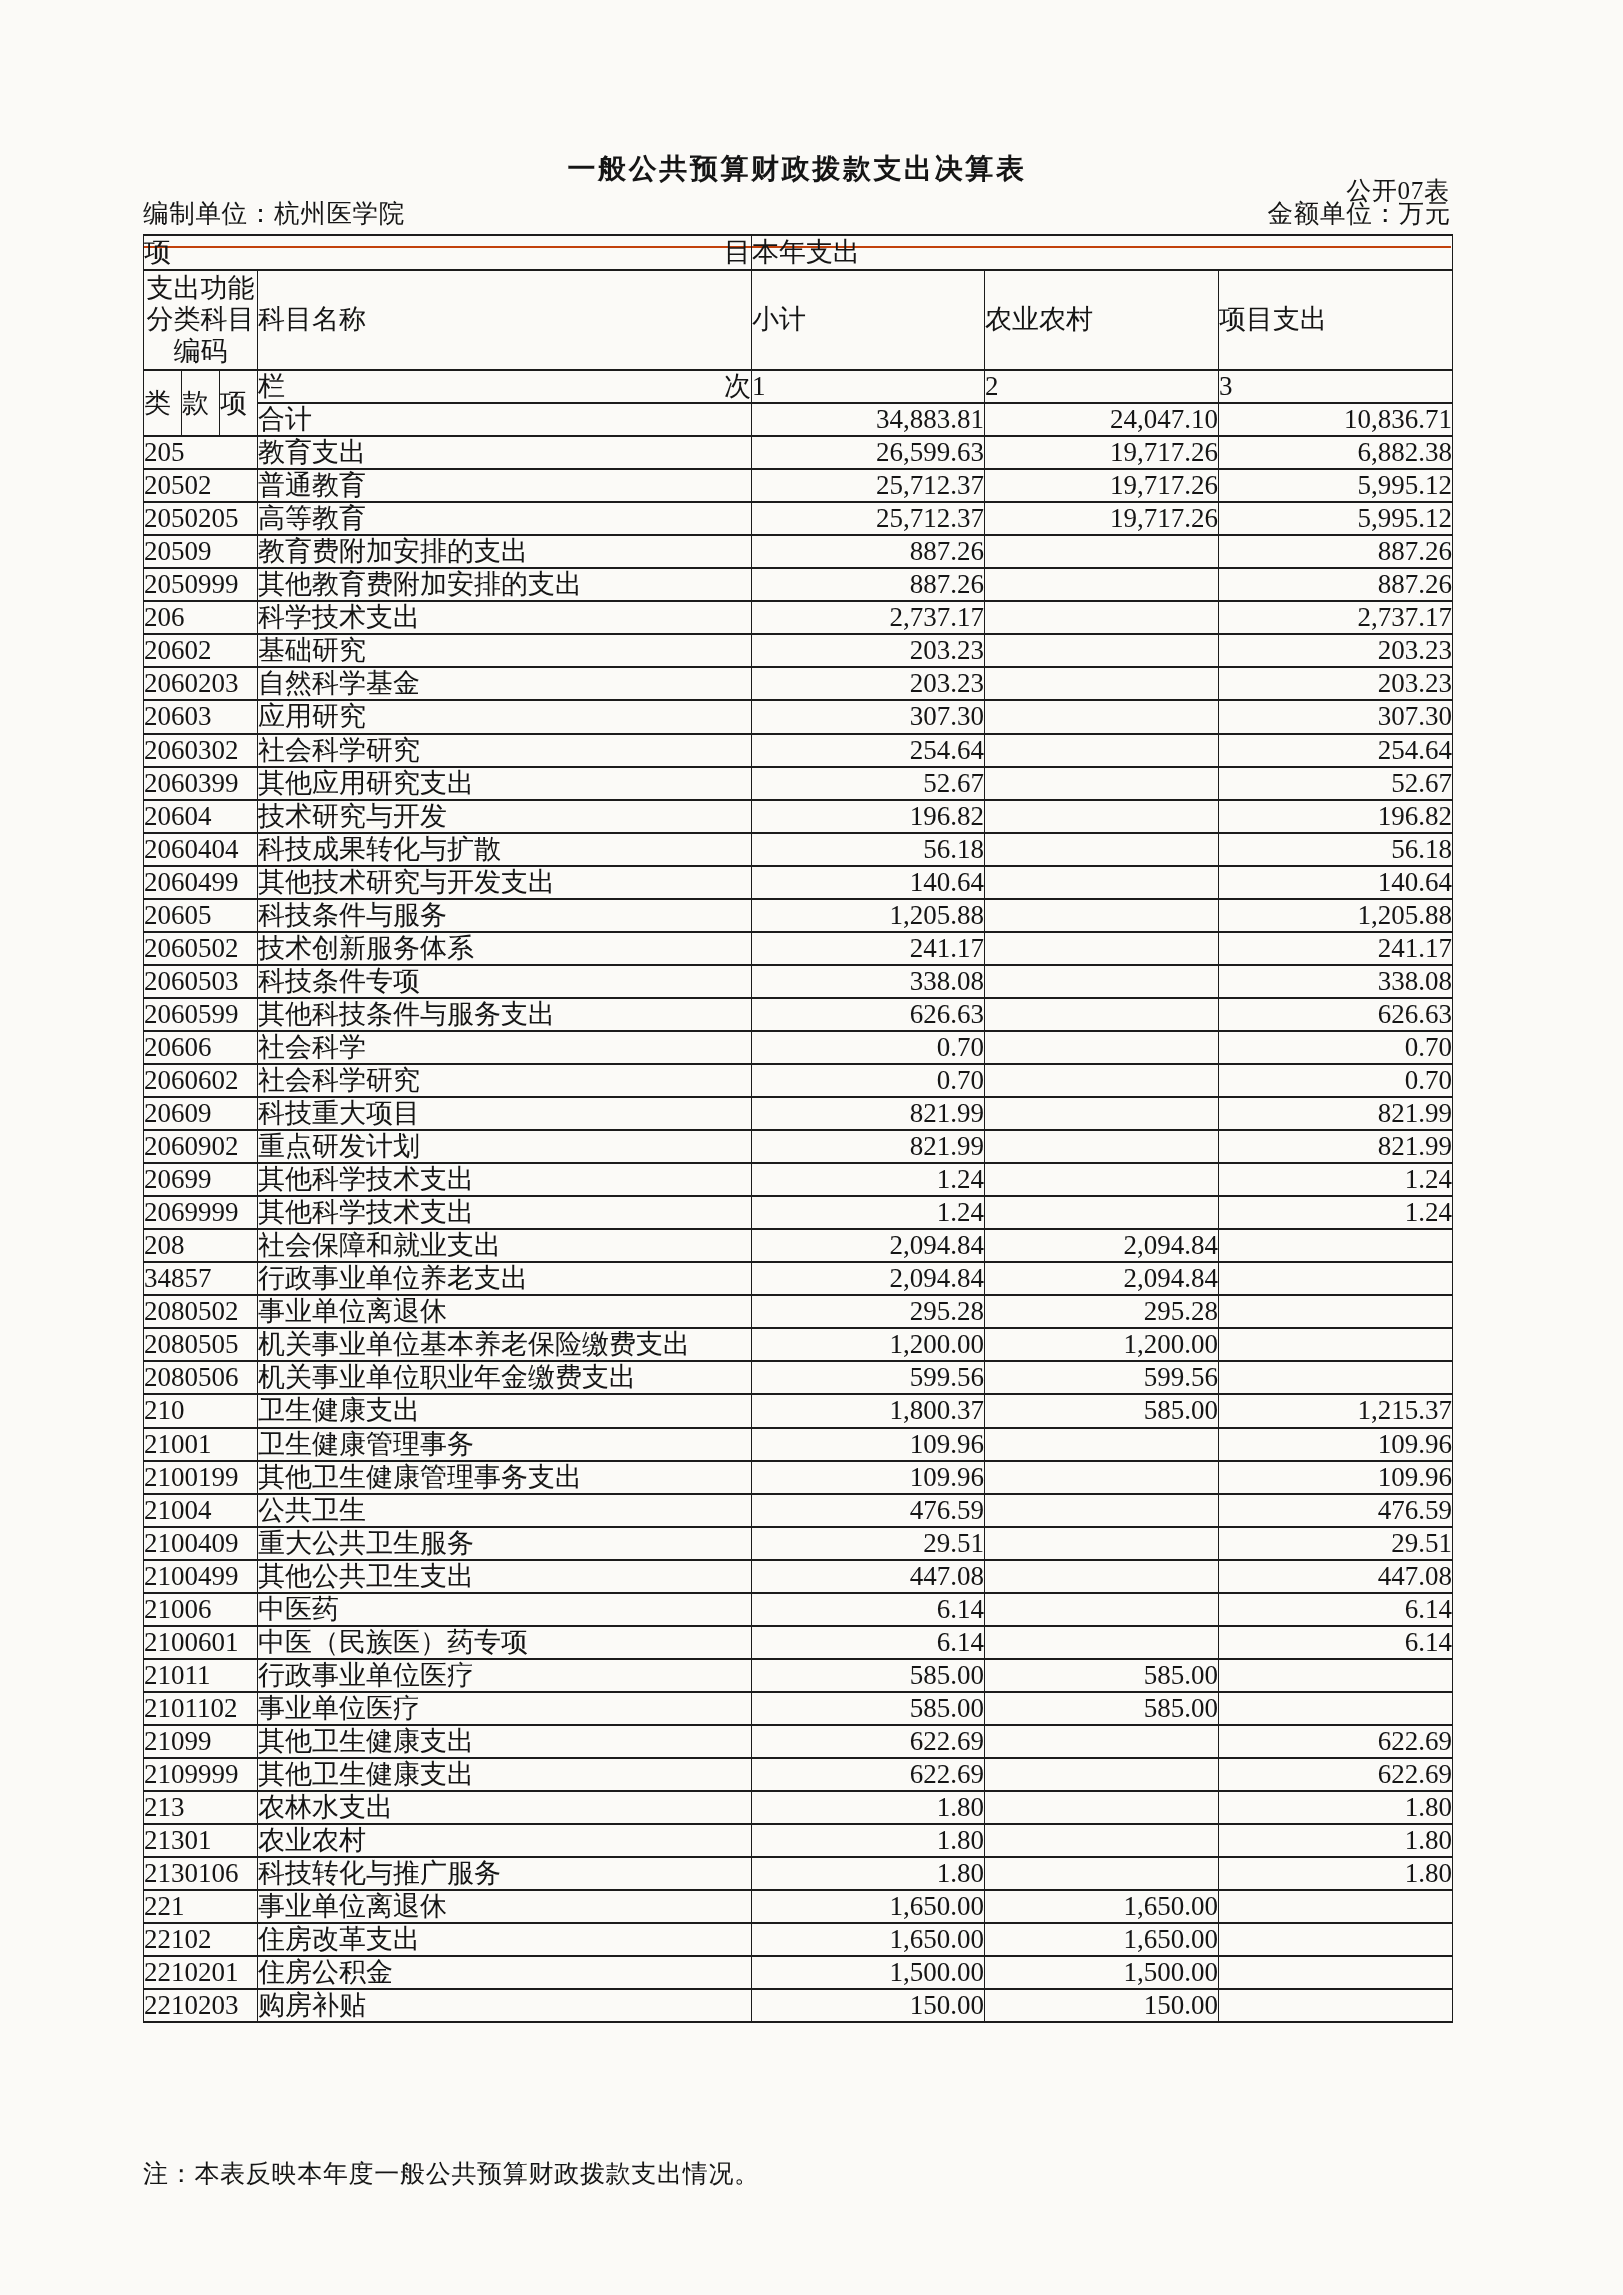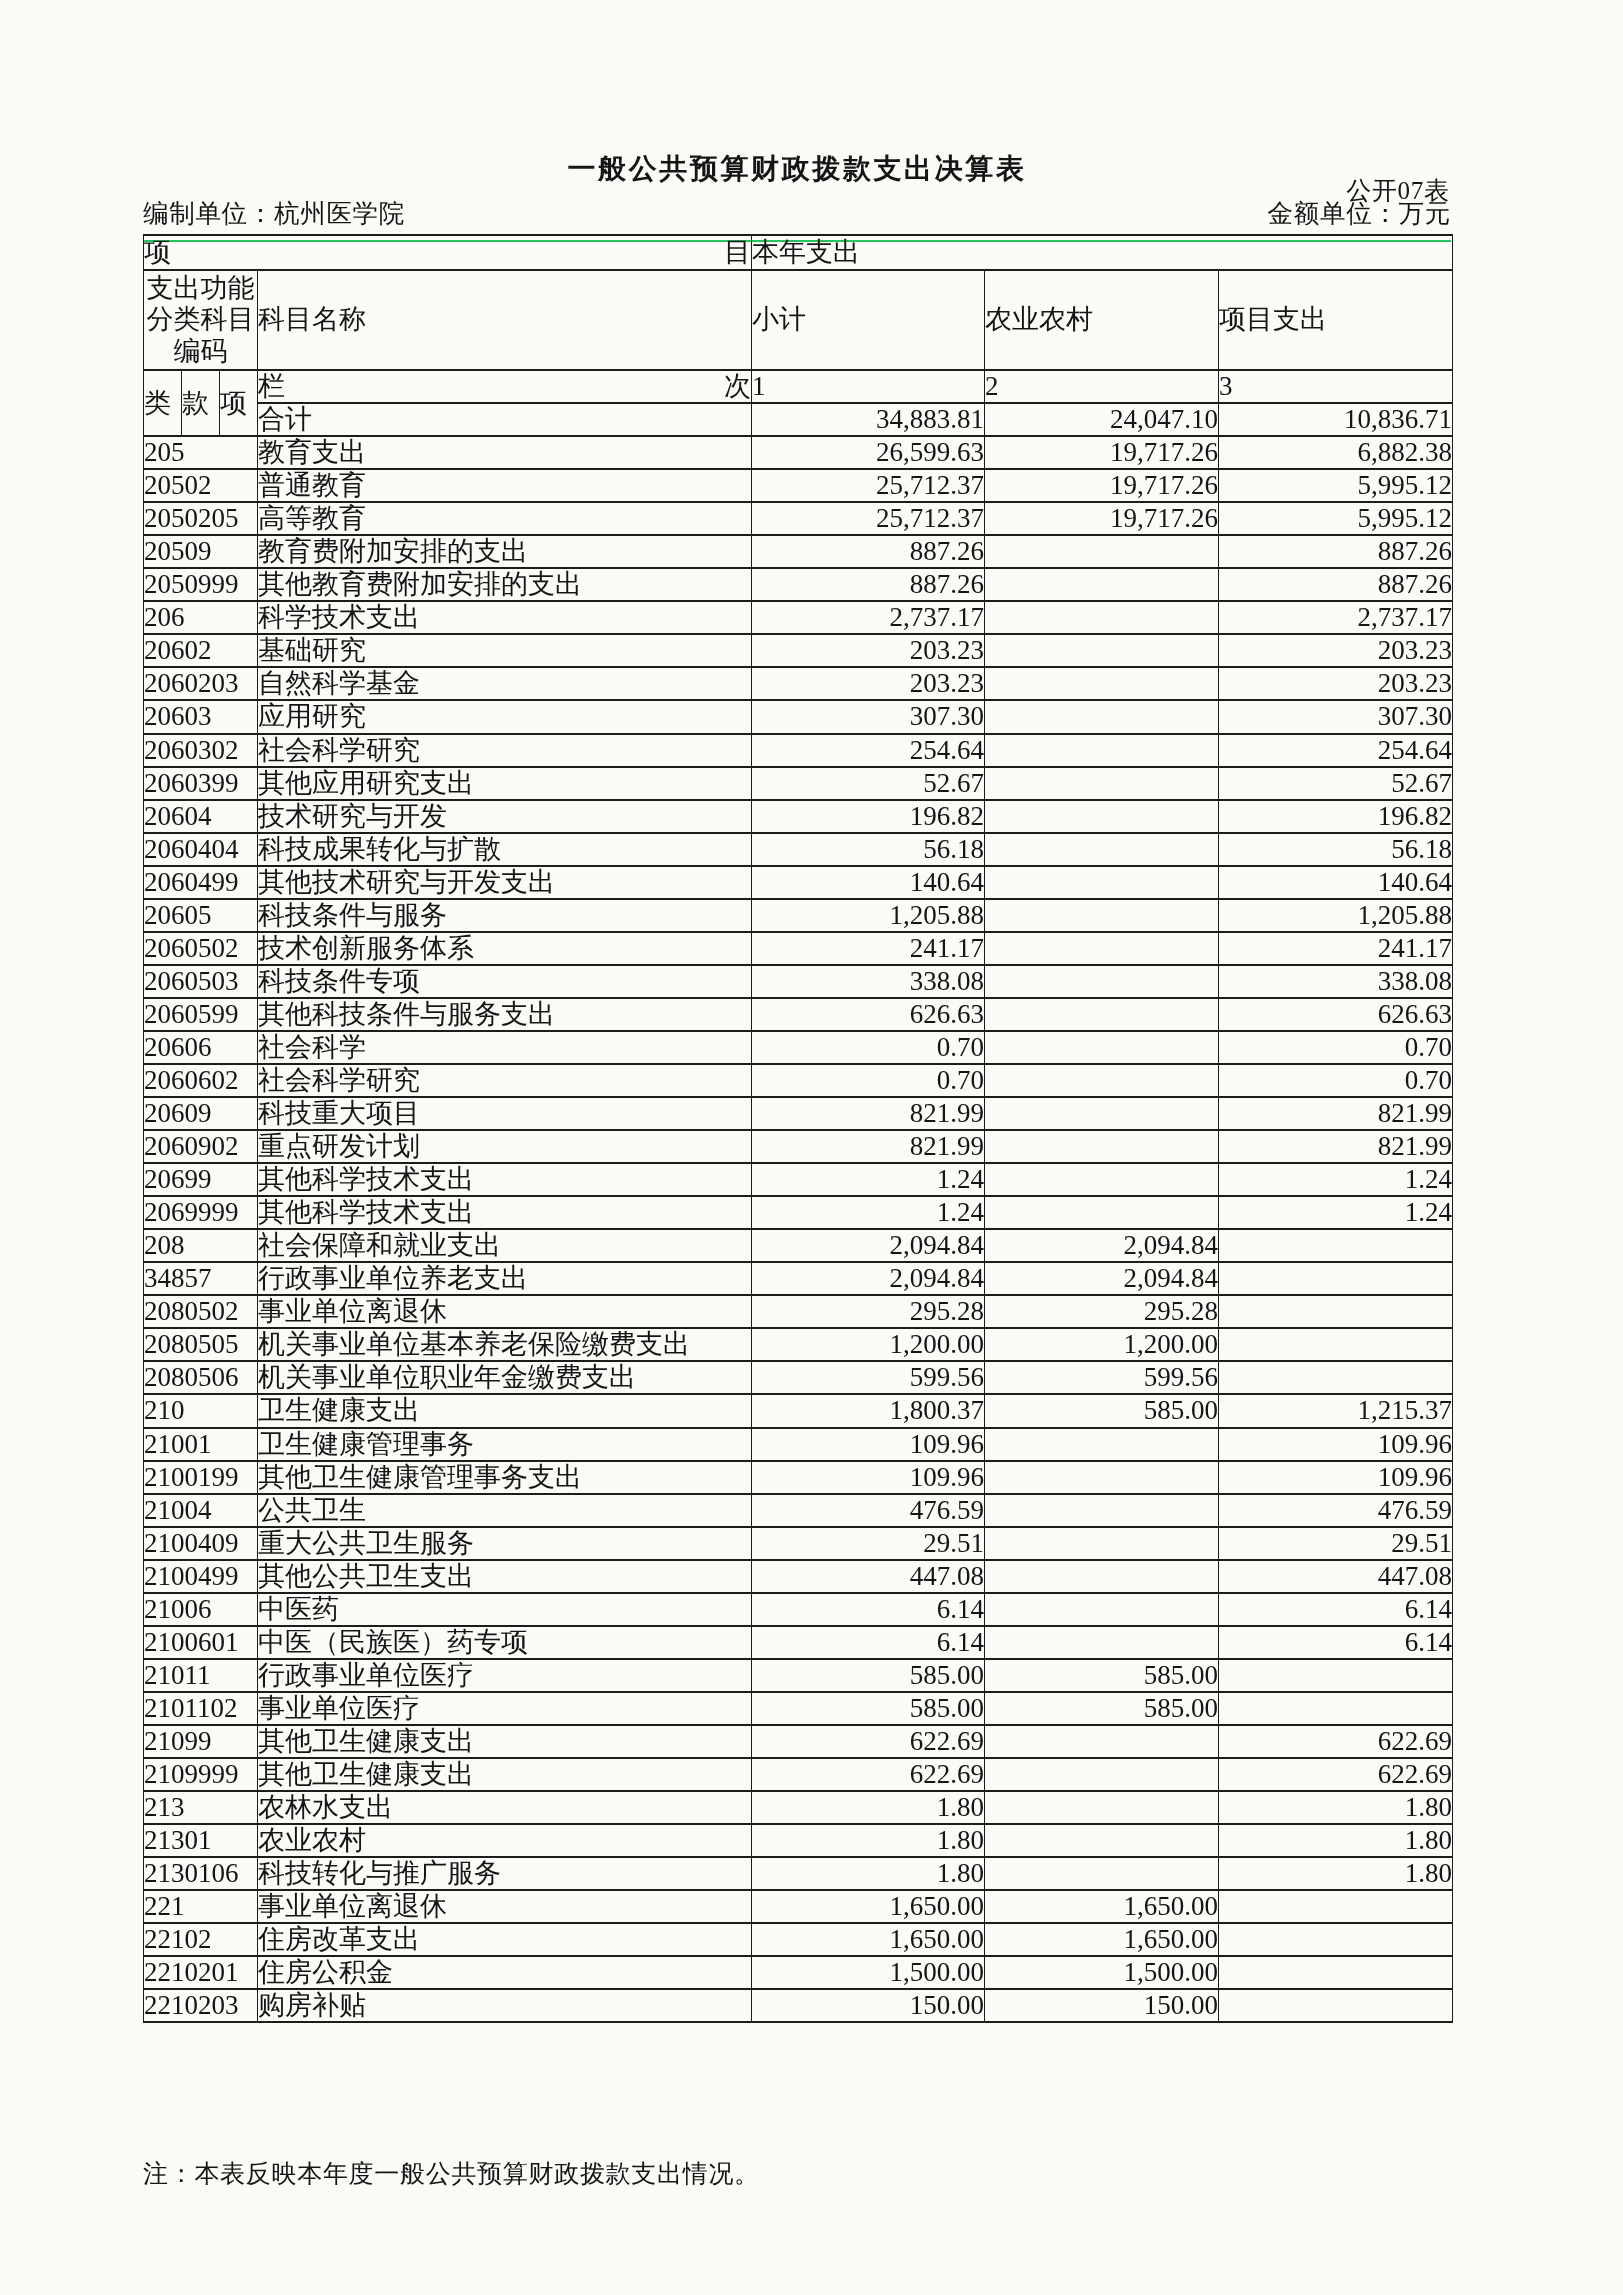--- a/index.html
+++ b/index.html
@@ -20,21 +20,21 @@
     letter-spacing:2.6px;white-space:nowrap;margin-top:28px;
   }
   .form-code{
     position:absolute;right:1.3px;top:174px;
     font-size:25px;letter-spacing:0.7px;
   }
   .info-line{
     position:absolute;left:0;right:0;top:196px;
     display:flex;justify-content:space-between;align-items:flex-end;
     font-size:25.5px;letter-spacing:0.7px;
-    border-bottom:2px solid #22c55e;padding-bottom:9px;
+    border-bottom:2px solid #c2410c;padding-bottom:15px;
   }
   .tbl-wrap{position:absolute;left:0;top:234px;}
 
   table.fin{
     border-collapse:collapse;table-layout:fixed;
     width:1308px;background:transparent;
   }
   table.fin td{
     border:1.3px solid #1c1c1c;
     border-top-width:2.6px;border-bottom-width:2.6px;

